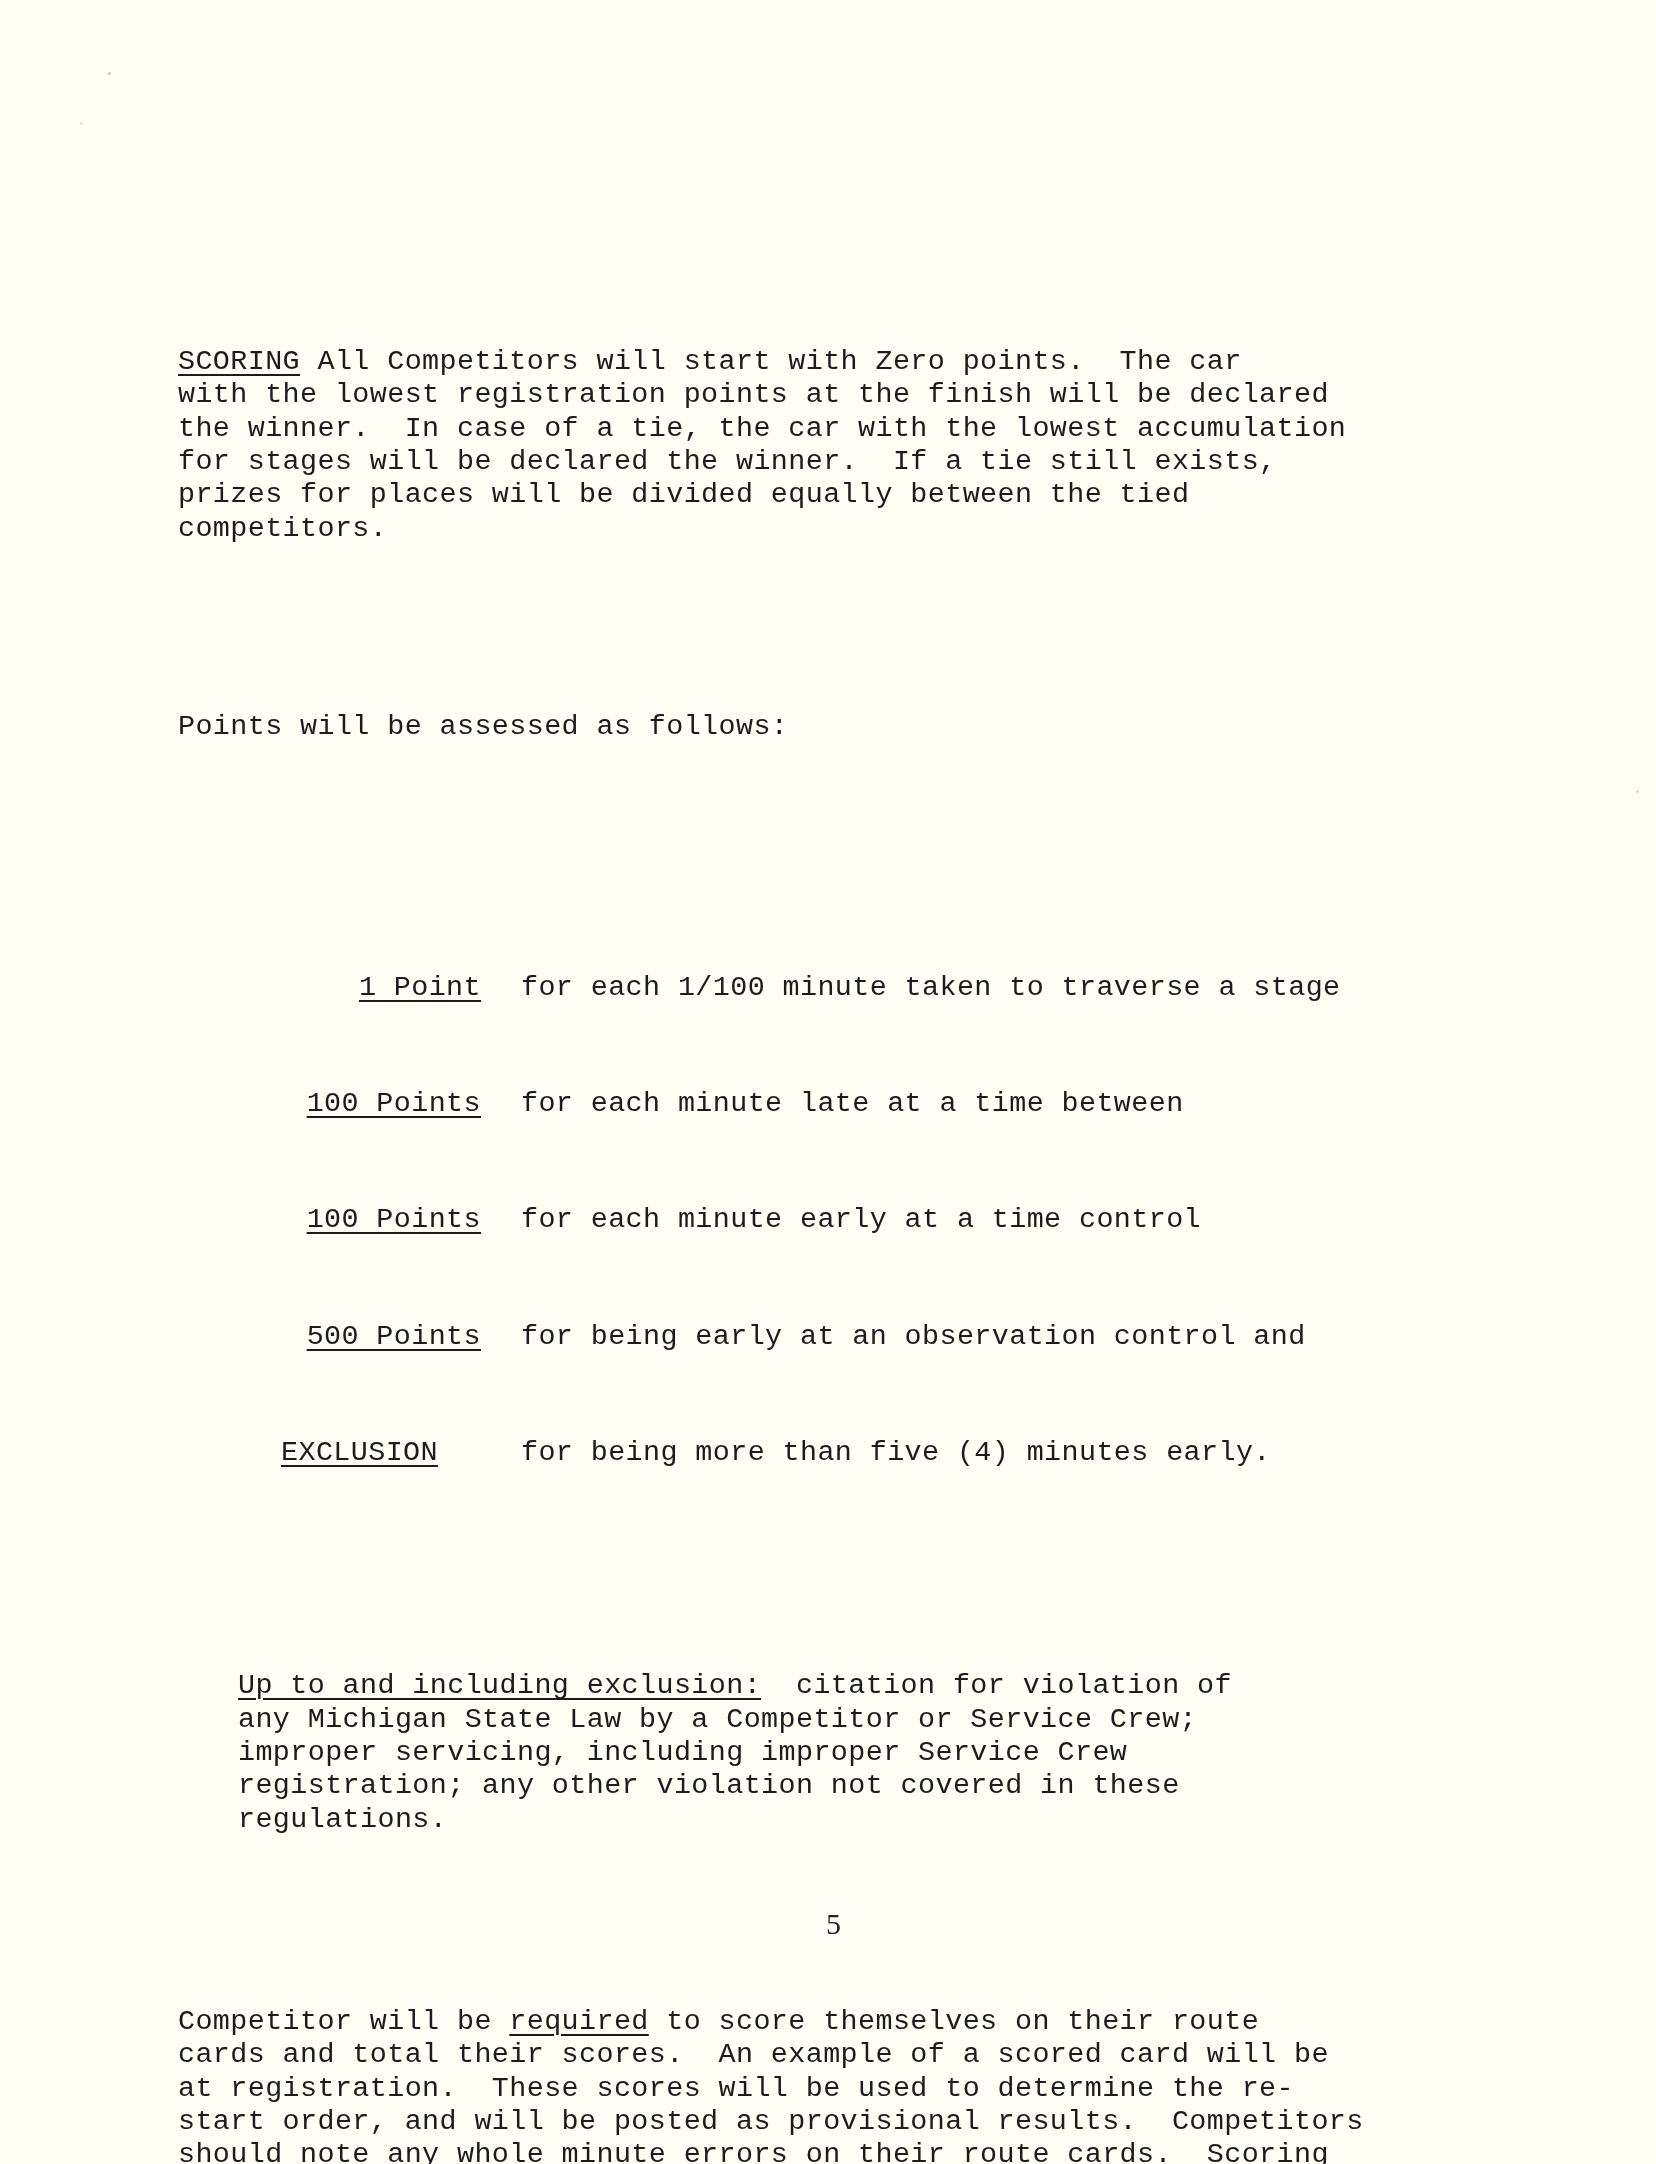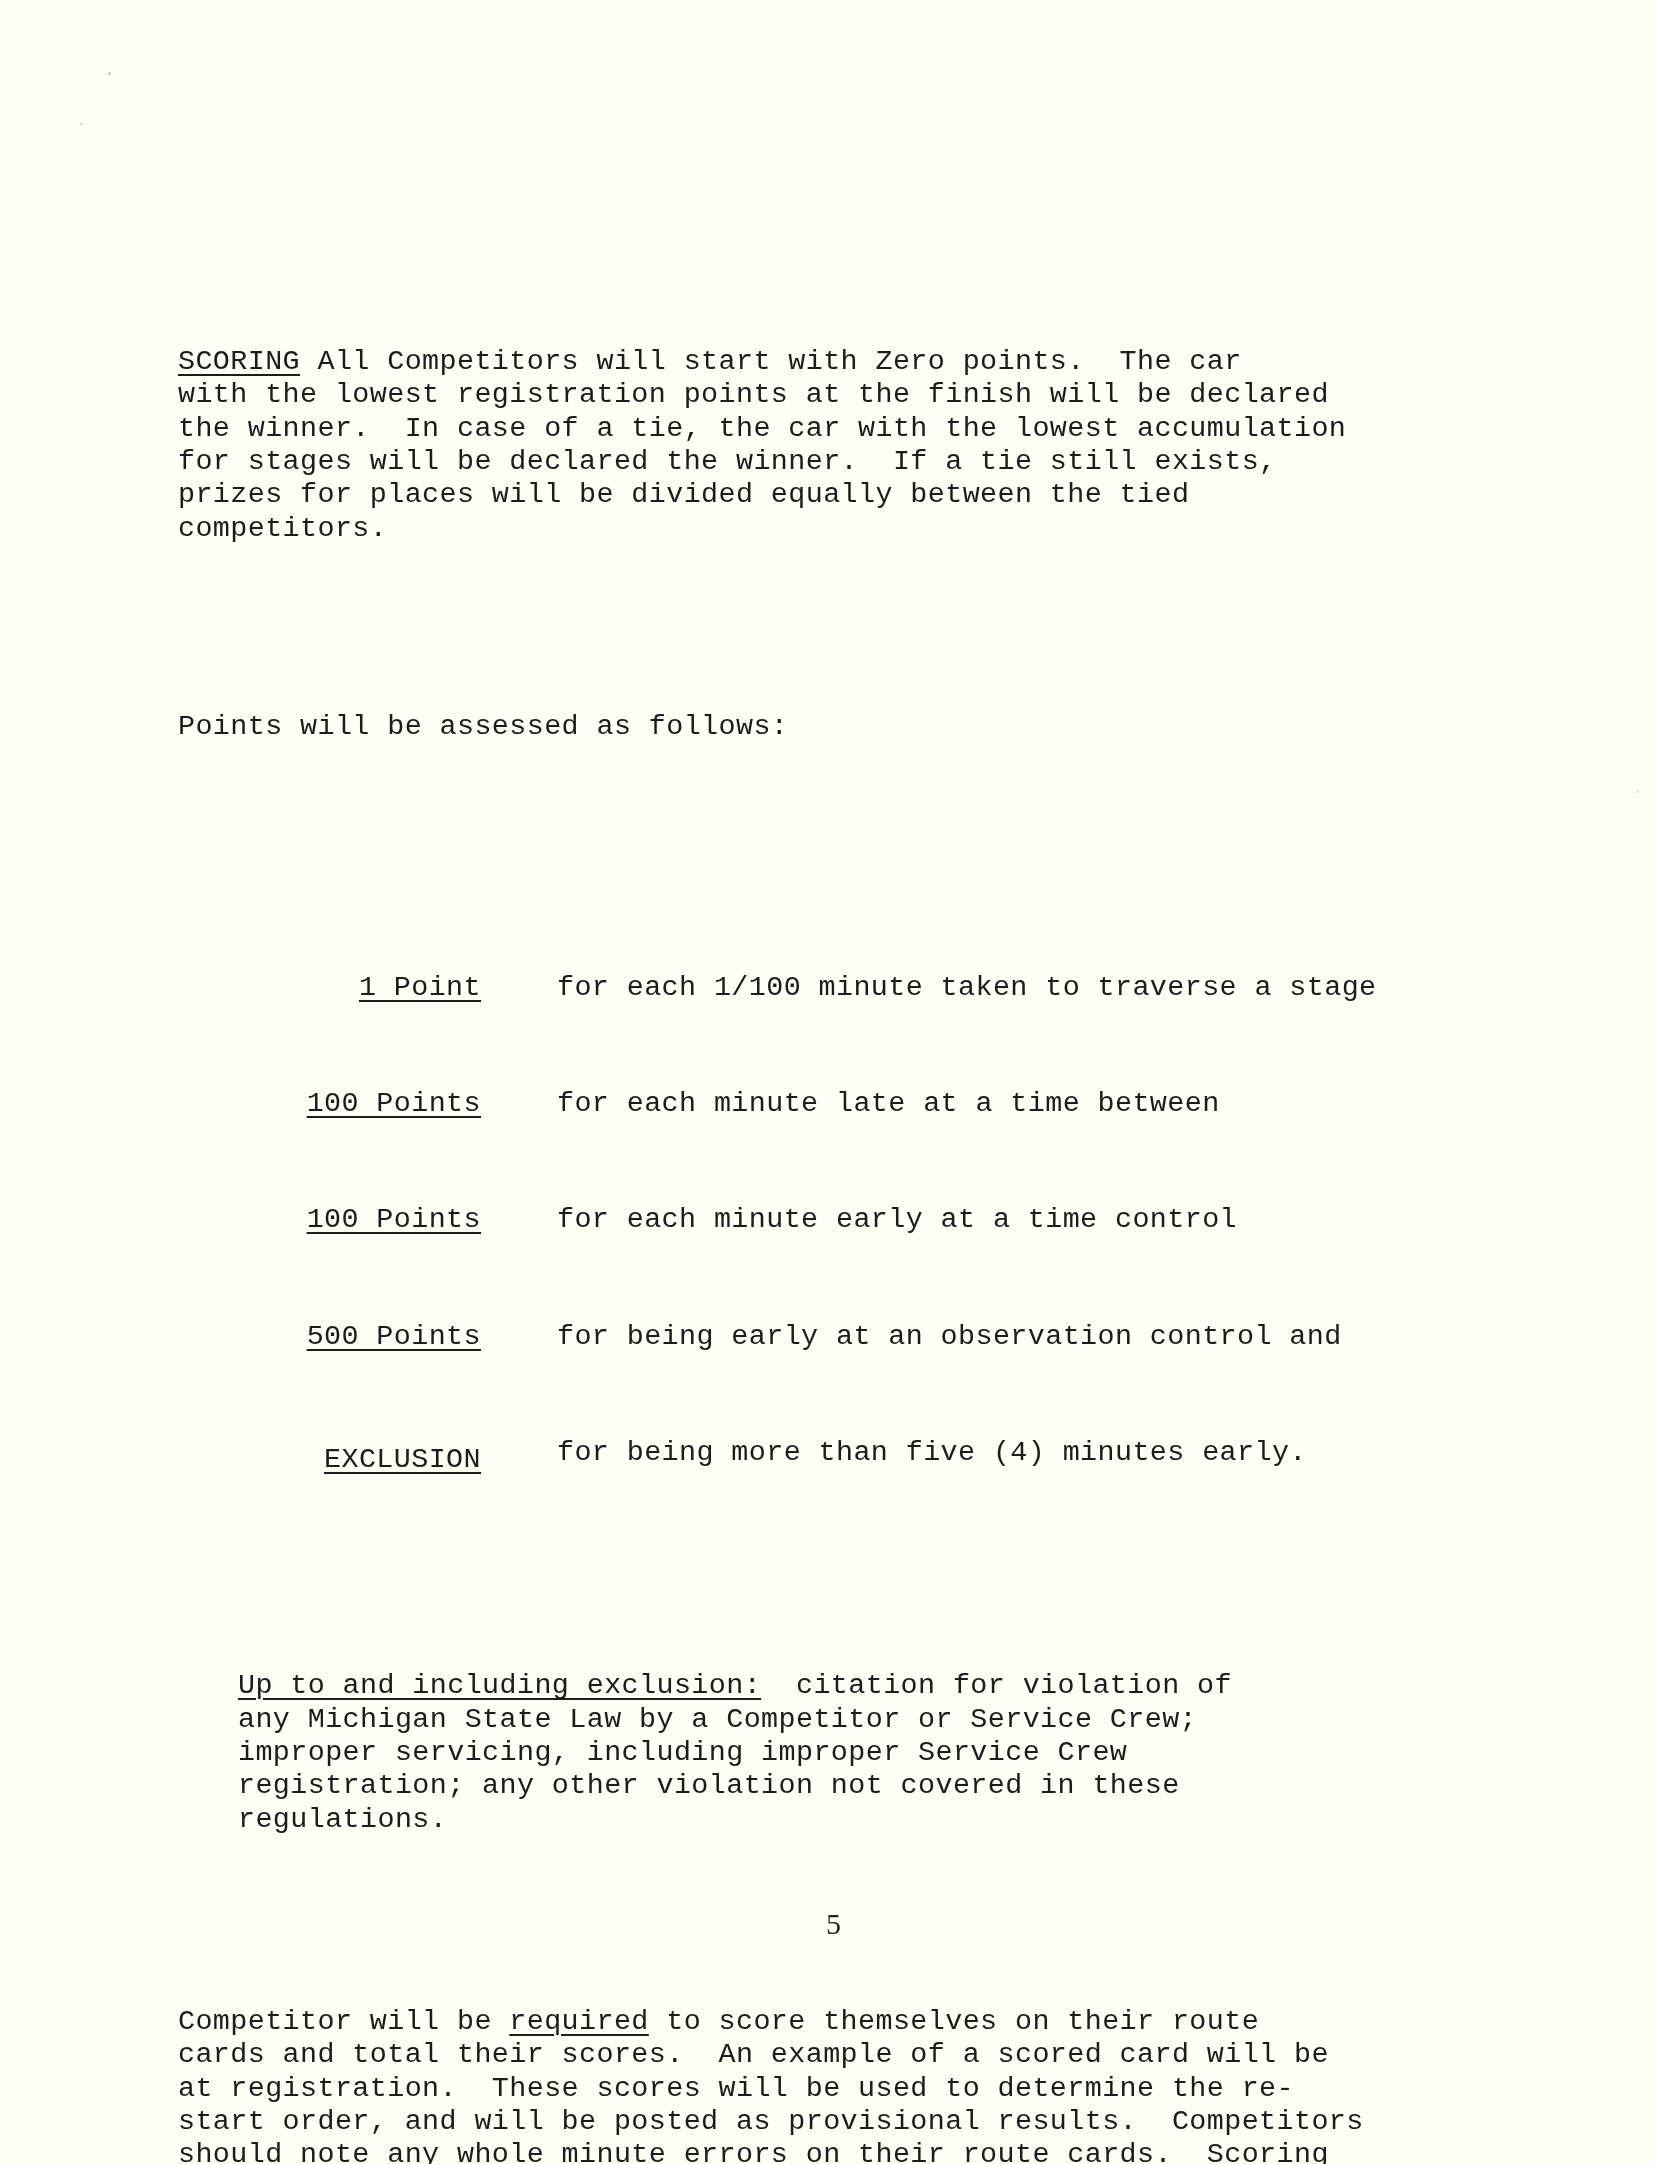--- a/index.html
+++ b/index.html
@@ -37,21 +37,20 @@
     .assess-intro { margin-top: 32px; }
 
     .points-table {
       margin-top: 28px;
       margin-left: 60px;
     }
     .points-row {
       display: flex;
       height: 49.5px;
       align-items: flex-start;
-      gap: 36px;
     }
     .points-label {
       width: 243px;
       text-align: right;
       padding-right: 0;
       box-sizing: border-box;
     }
     .points-label span { display: inline-block; }
     .points-desc {
       padding-left: 40px;
@@ -107,21 +106,21 @@
     </div>
     <div class="points-row">
       <div class="points-label"><span class="u">100 Points</span></div>
       <div class="points-desc">for each minute early at a time control</div>
     </div>
     <div class="points-row">
       <div class="points-label"><span class="u">500 Points</span></div>
       <div class="points-desc">for being early at an observation control and</div>
     </div>
     <div class="points-row" style="height:36px;">
-      <div class="points-label" style="text-align:right;margin-top:7px;"><span class="u">EXCLUSION</span></div>
+      <div class="points-label" style="text-align:center;"><span class="u">EXCLUSION</span></div>
       <div class="points-desc">for being more than five (4) minutes early.</div>
     </div>
   </div>
 
   
   <div class="para exclusion-block"><span class="u">Up to and including exclusion:</span><span>  citation for violation of</span>
 <span>any Michigan State Law by a Competitor or Service Crew;</span>
 <span>improper servicing, including improper Service Crew</span>
 <span>registration; any other violation not covered in these</span>
 <span>regulations.</span></div>

